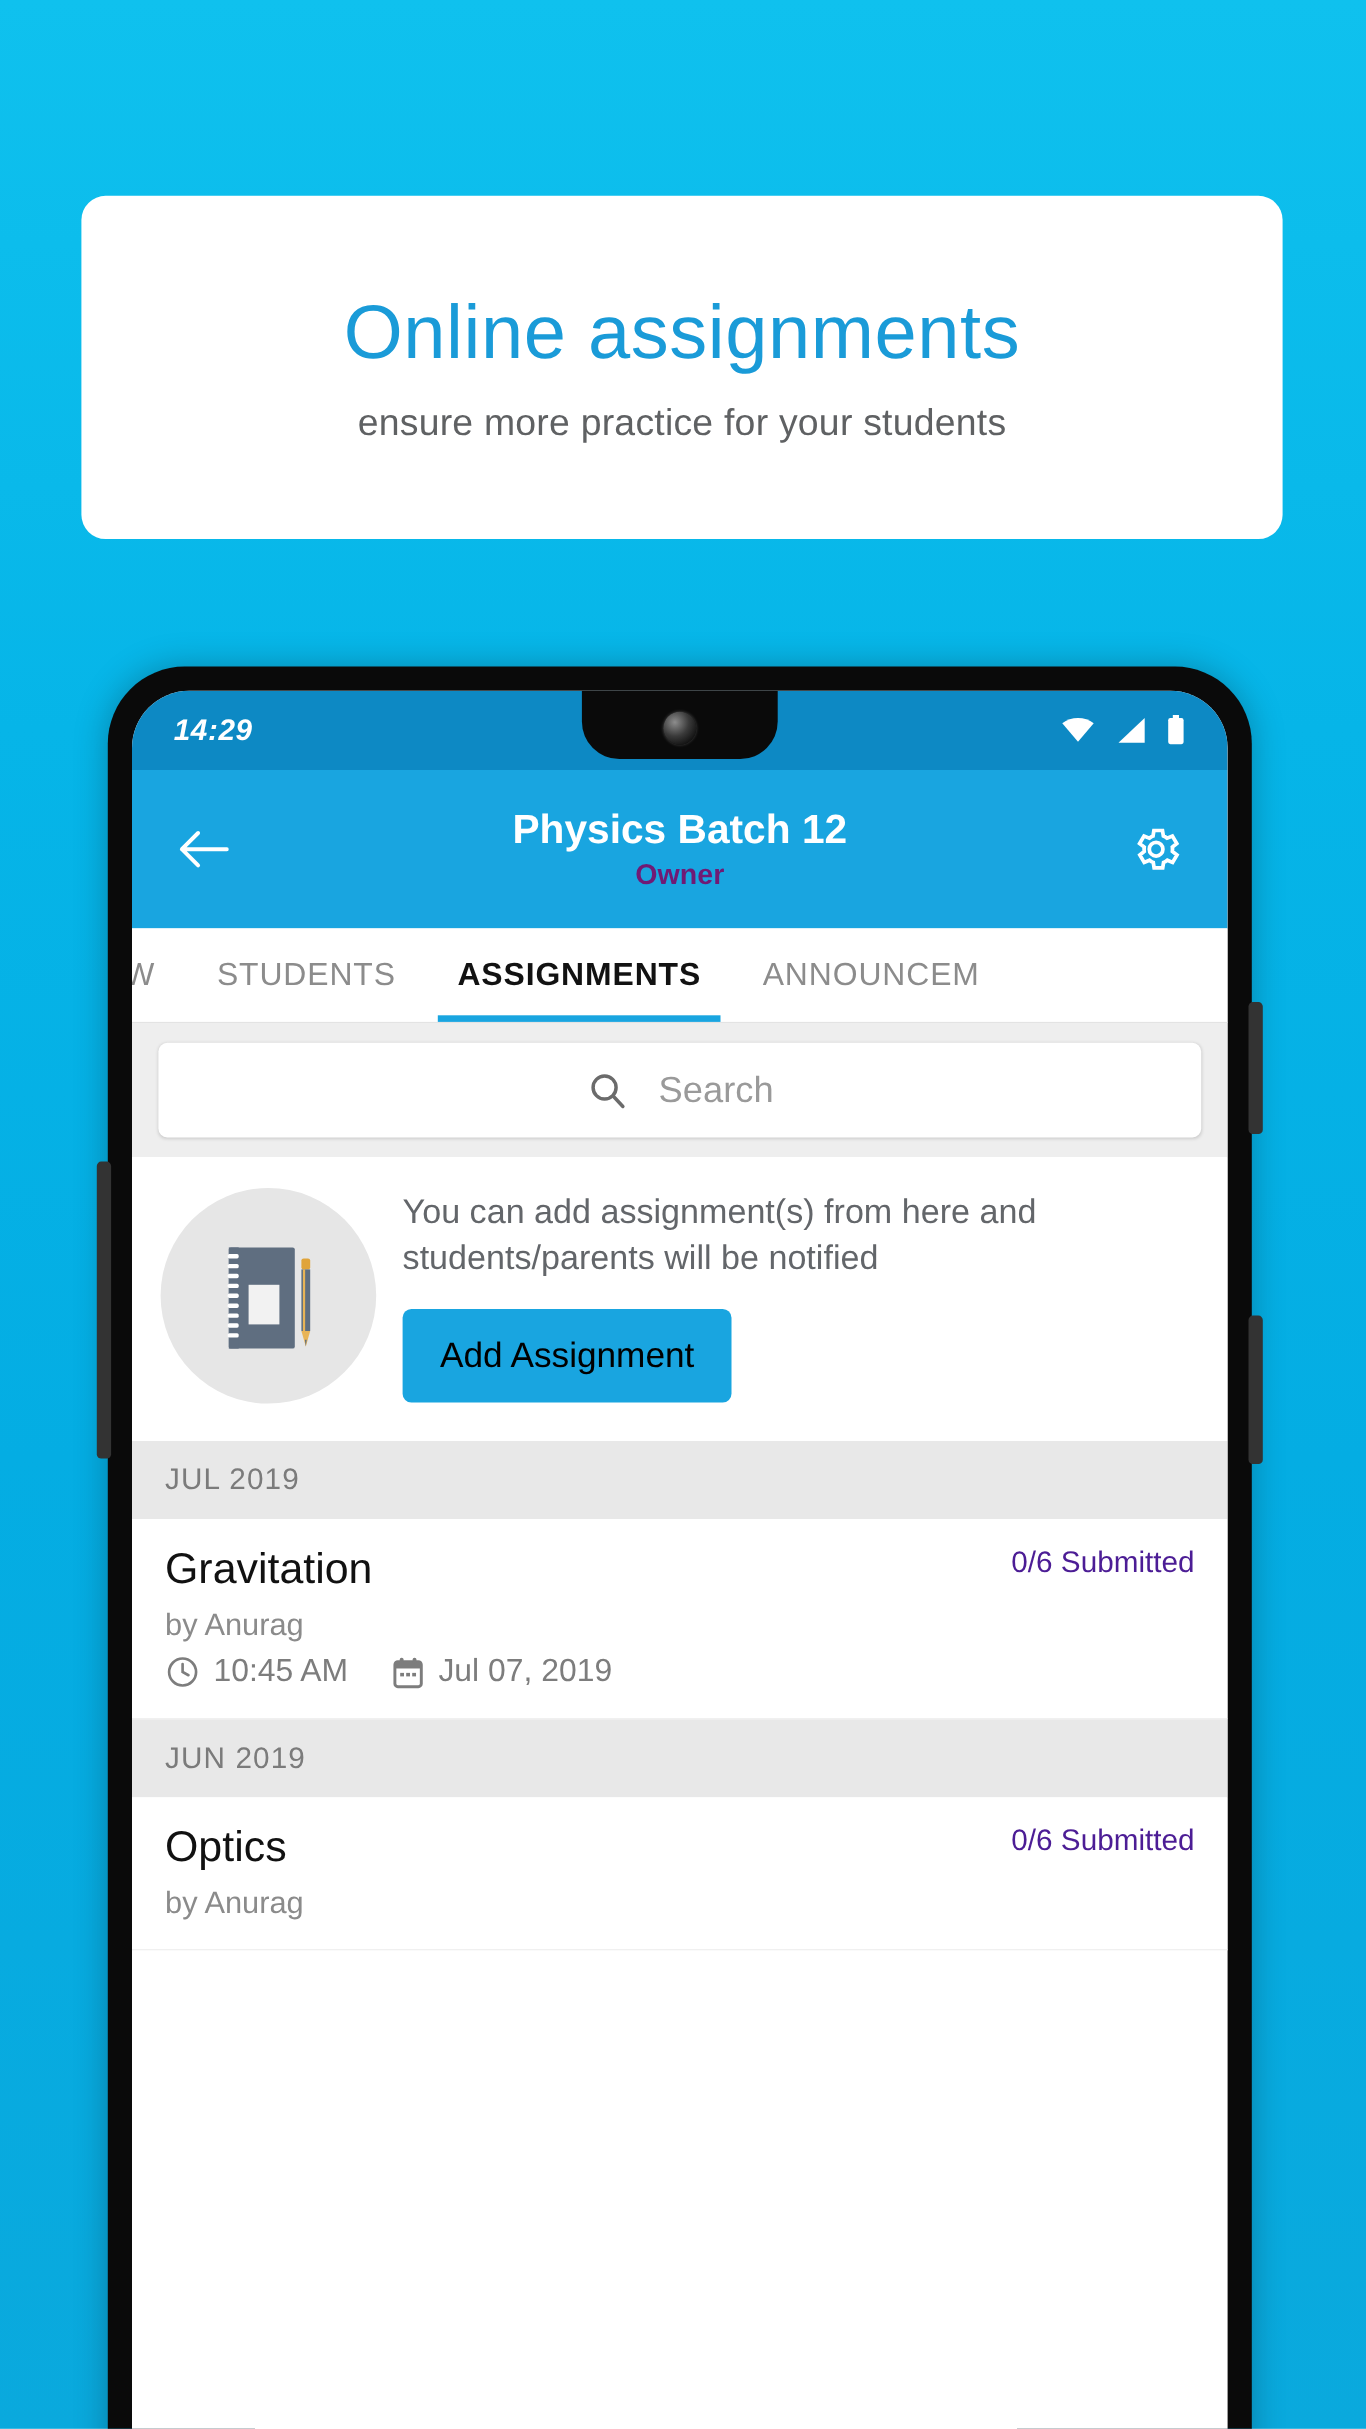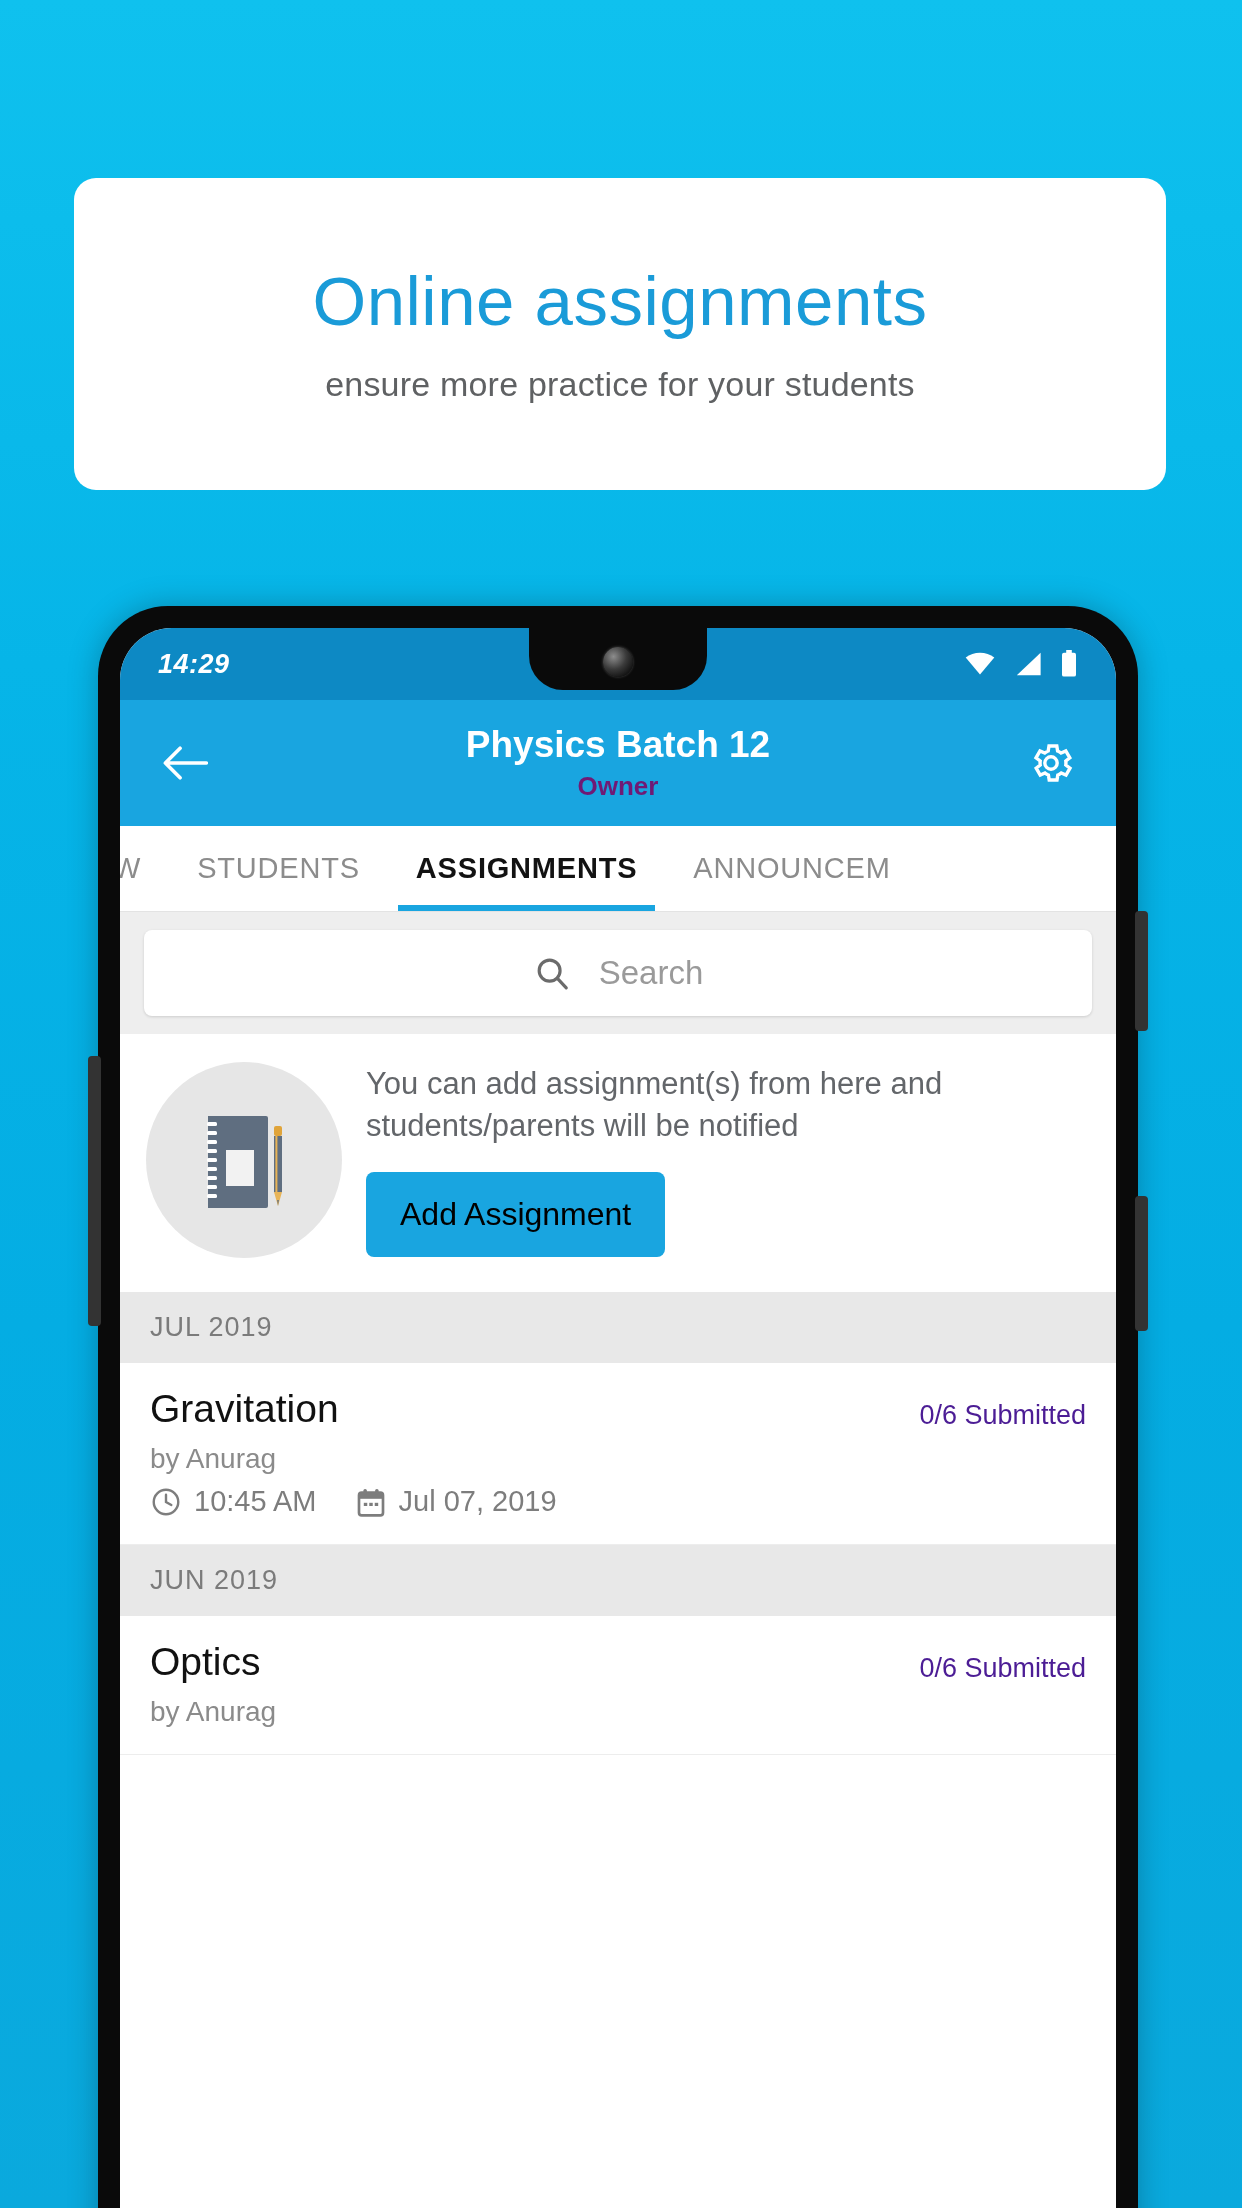--- a/index.html
+++ b/index.html
@@ -125,21 +125,21 @@
     width: 30px; height: 30px;
     border-radius: 50%;
     margin-top: 6px;
     background: radial-gradient(circle at 35% 32%, #8d8d8d 0%, #3a3a3a 45%, #101010 80%);
     box-shadow: 0 0 3px rgba(255,255,255,0.25);
   }
 
   
   .appbar {
     background: #19a5e0;
-    height: 126px;
+    height: 144px;
     display: flex;
     align-items: center;
     padding: 0 34px;
     position: relative;
   }
   .appbar-center {
     flex: 1;
     display: flex;
     flex-direction: column;
     align-items: center;
@@ -261,21 +261,21 @@
     color: #7b7b7b;
     letter-spacing: 1px;
   }
   .assign-row {
     background: #ffffff;
     padding: 24px 30px 26px 30px;
     border-bottom: 1px solid #ededed;
   }
   .assign-top {
     display: flex;
-    align-items: flex-end;
+    align-items: flex-start;
     justify-content: space-between;
     gap: 20px;
   }
   .assign-title {
     font-size: 39px;
     color: #111111;
     font-weight: 400;
   }
   .assign-status {
     font-size: 27px;

